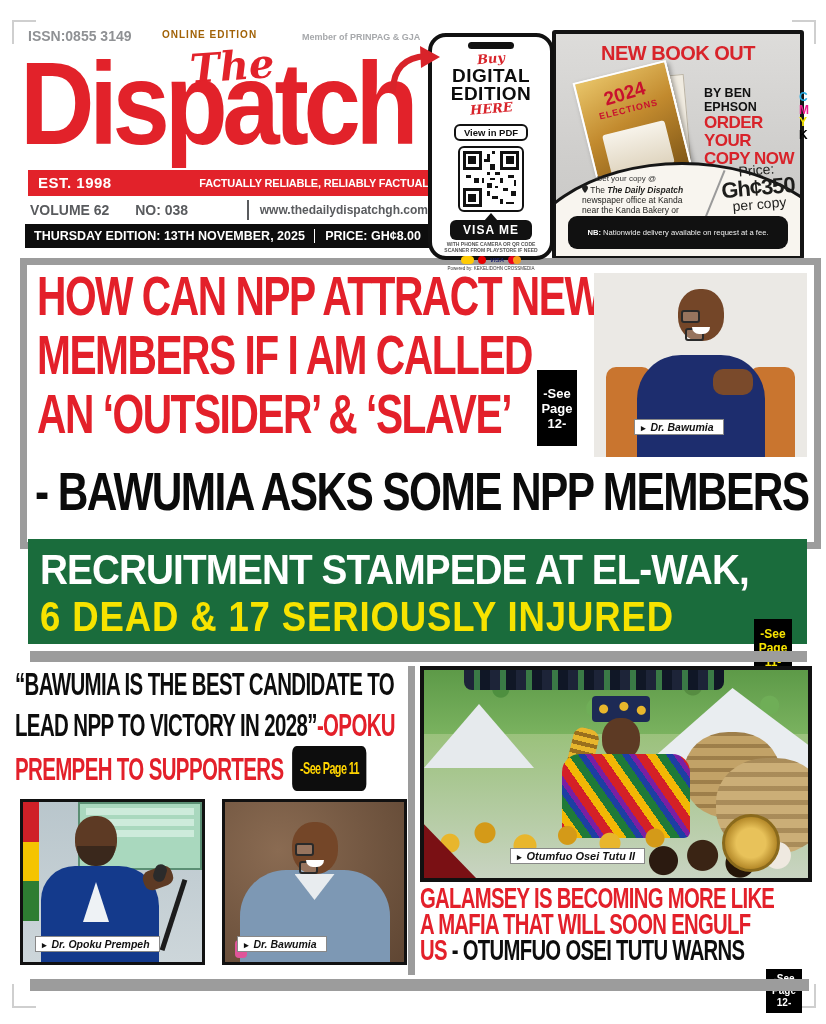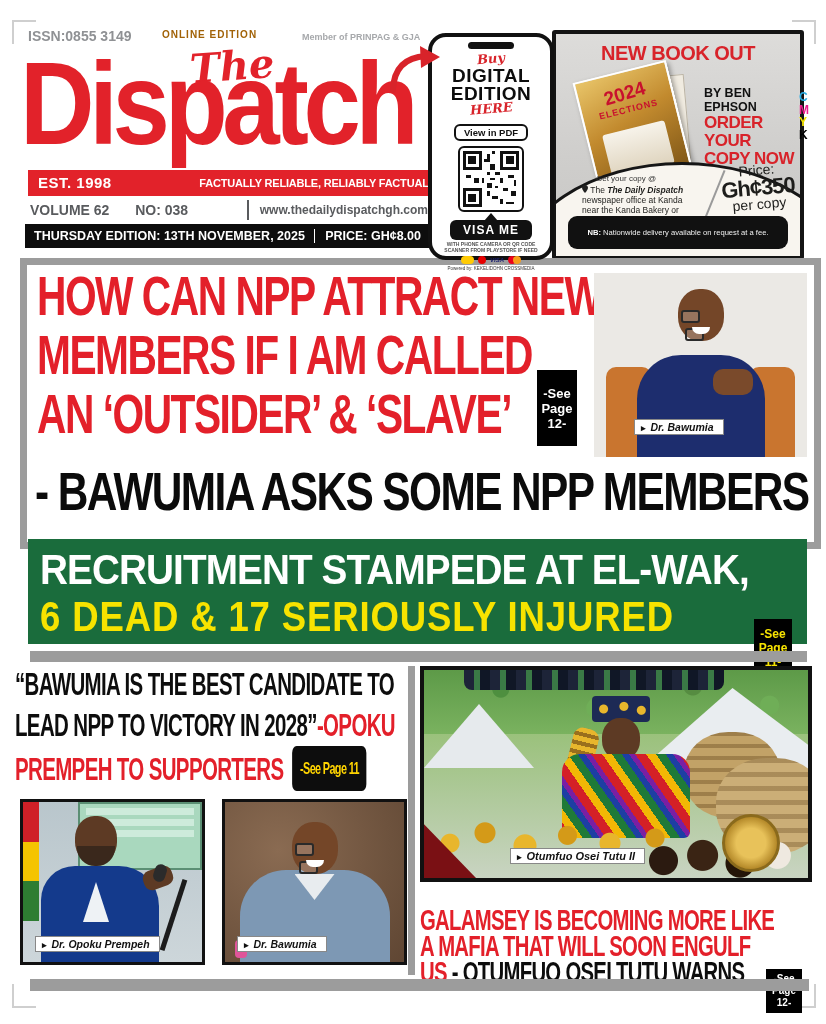--- a/index.html
+++ b/index.html
@@ -218,21 +218,21 @@
   .crowd{position:absolute;right:0;bottom:-6px;width:170px;height:52px;
          background:radial-gradient(circle at 15% 55%,#2b1a10 14px,transparent 15px),
                     radial-gradient(circle at 38% 45%,#3a2414 15px,transparent 16px),
                     radial-gradient(circle at 60% 60%,#241508 14px,transparent 15px),
                     radial-gradient(circle at 82% 45%,#efe9e0 13px,transparent 14px);}
   .disc{position:absolute;right:28px;bottom:6px;width:52px;height:52px;border-radius:50%;
         background:radial-gradient(circle,#e8c25a 40%,#b58a2a 70%);border:3px solid #8a6a1c;}
   .umbrella{position:absolute;left:-8px;bottom:0;width:60px;height:62px;background:#7a1014;
             clip-path:polygon(0 100%,0 0,100% 100%);}
   .s4photo .caption{left:86px;bottom:14px;font-size:11px;}
-  .s4h{margin-top:25px;}
+  .s4h{margin-top:3px;}
   .s4line{display:block;font-size:29px;line-height:26px;font-weight:900;letter-spacing:-1px;
           transform:scaleX(.70);transform-origin:0 50%;white-space:nowrap;color:#e3202a;}
   .s4line .blk{color:#0d0d0d;}
   .s4-badge{position:absolute;left:346px;top:266px;width:36px;height:44px;font-size:10px;line-height:12px;}
 </style>
 </head>
 <body>
 
 <div class="page">
 

